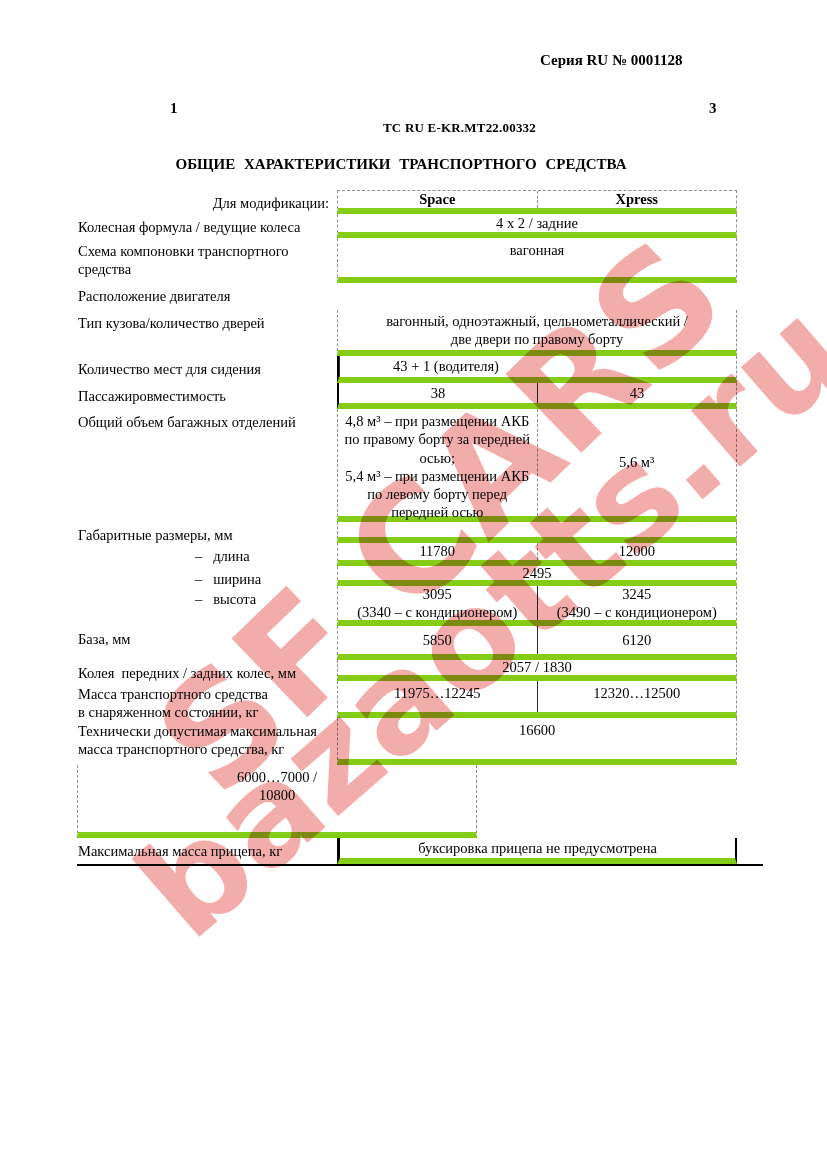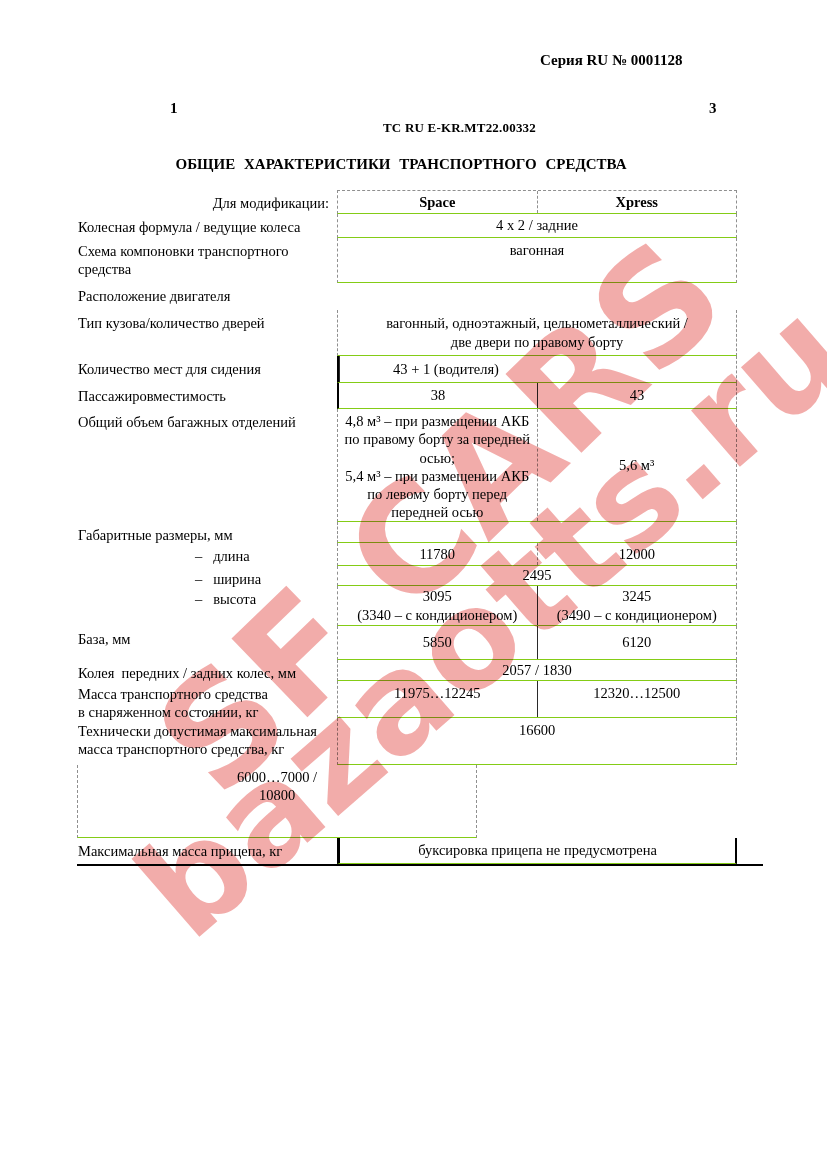--- a/index.html
+++ b/index.html
@@ -20,21 +20,21 @@
   .row { display:flex; box-sizing:border-box; }
   .lbl {
     width:260px; box-sizing:border-box; padding:4px 6px 0 1px;
     font-size:14.5px; line-height:1.26; white-space:pre-wrap;
   }
   .lbl.rl  { text-align:right; padding-right:8px; }
   .lbl.ind { padding-left:118px; }
   .val {
     width:400px; box-sizing:border-box; display:flex;
     border-left:1px dashed #8f8f8f; border-right:1px dashed #8f8f8f;
-    border-bottom:1px solid #84cc16;
+    border-bottom:6px solid #84cc16;
   }
   .row.first .val { border-top:1px dashed #8f8f8f; }
   .cell {
     box-sizing:border-box; font-size:14.5px; line-height:1.26;
     text-align:center; white-space:pre-line;
     display:flex; flex-direction:column; justify-content:center; align-items:center;
   }
   .spanc { flex:1; }
   .c1 { width:212px; }
   .c2 { width:213px; border-left:1px dashed #8f8f8f; }

